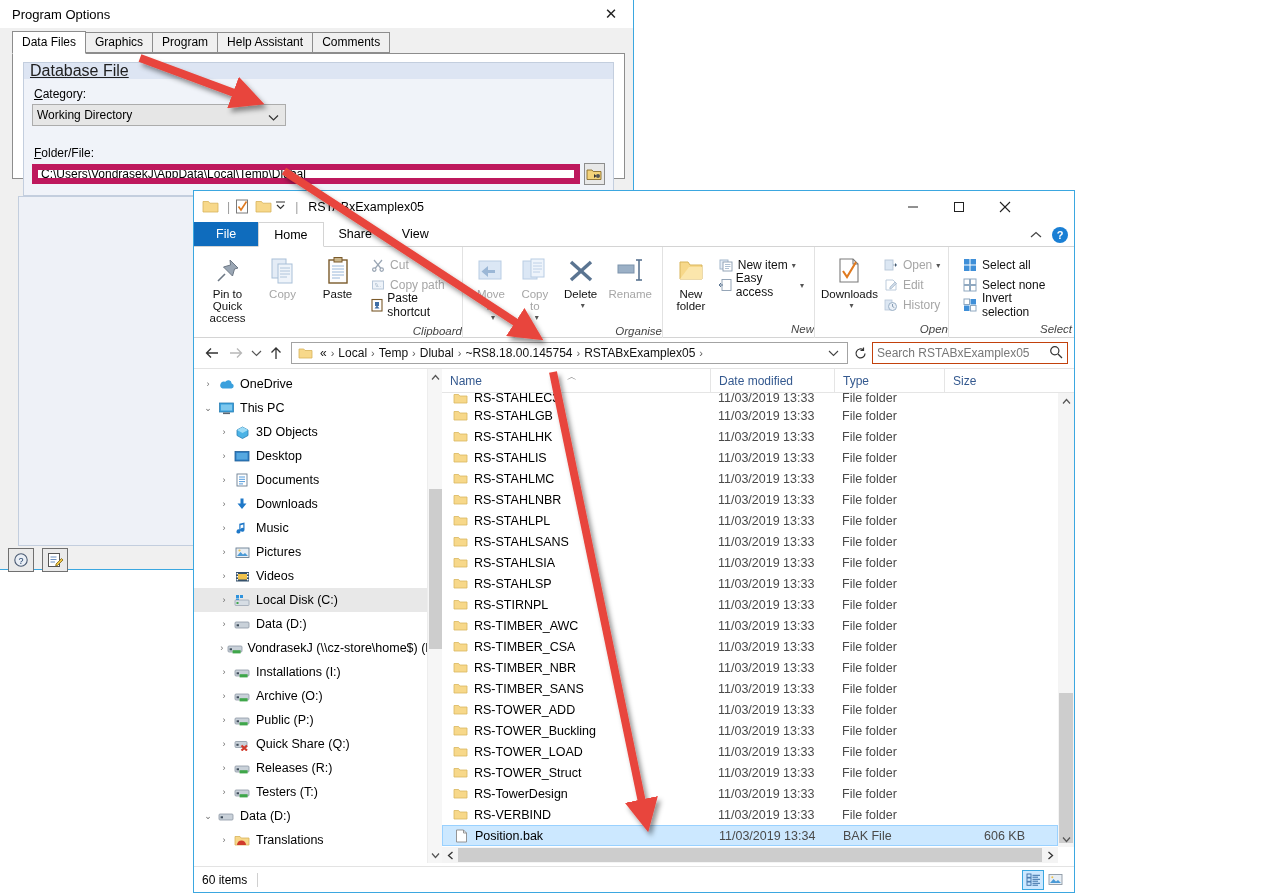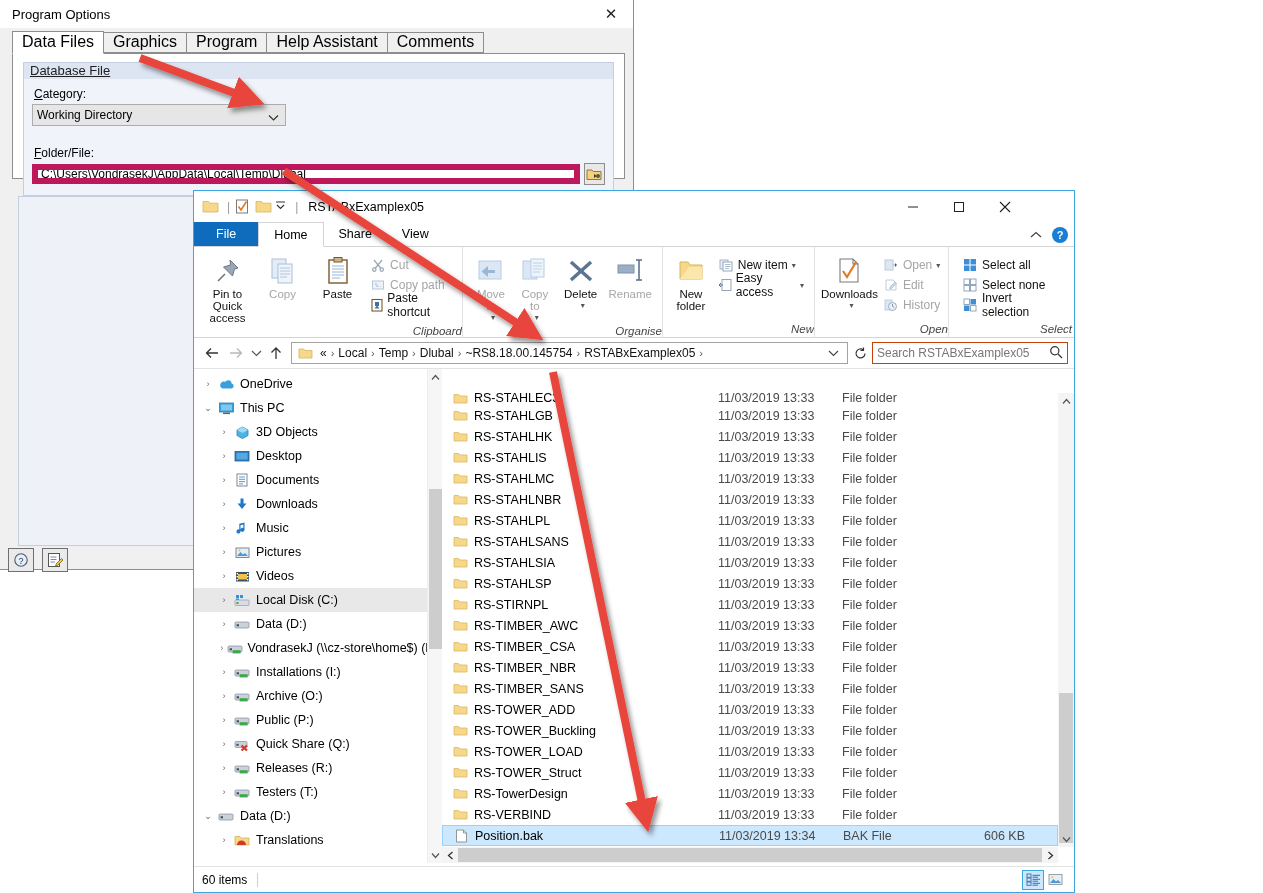--- a/index.html
+++ b/index.html
@@ -37,21 +37,21 @@
 
   .tabstrip {
     display:flex; align-items:flex-end;
     height:20px;
     border-bottom:1px solid #8d8d8d;
     margin:6px 0 0 4px;
     position:relative;
   }
   .tab {
     padding:2px 9px 3px 9px;
-    font-size:16px;
+    font-size:12px;
     border:1px solid #8d8d8d;
     background:#f0f0f0;
     margin-right:-1px;
     line-height:14px;
     position:relative; top:0;
     cursor:default;
   }
   .tab.active {
     background:#ffffff;
     border-bottom:1px solid #ffffff;
@@ -69,21 +69,21 @@
     height:125px;
     position:relative;
   }
   .group-hdr {
     background:linear-gradient(to bottom,#dde5f3,#dde5f3);
     border:1px solid #c3cede;
     border-bottom:none;
     height:17px;
     line-height:16px;
     padding-left:6px;
-    font-size:13px;
+    font-size:16px;
     color:#202020;
     margin:0 0 0 0;
   }
   .group-body {
     background:#f0f3f9;
     border:1px solid #c3cede;
     border-top:none;
     padding:8px 8px 10px 8px;
   }
   .u { text-decoration:underline; text-decoration-skip-ink:none; }
@@ -1010,20 +1010,29 @@
         <div id="nav-thumb" style="top:120px;height:160px;"></div>
         <div class="sb-arrow" style="position:absolute;bottom:0;left:0;width:15px;">
           <svg width="9" height="7" viewBox="0 0 9 7">
               <path d="M1 1.5 L4.5 5.5 L8 1.5" stroke="#555" stroke-width="1.2" fill="none"></path>
             </svg>
         </div>
       </div>
     </div>
 
     <div id="listpane">
+      <div id="colhdr">
+        <div class="col" id="col-name">
+          <span>Name</span>
+          <span class="sortmark">︿</span>
+        </div>
+        <div class="col" id="col-date">Date modified</div>
+        <div class="col" id="col-type">Type</div>
+        <div class="col" id="col-size">Size</div>
+      </div>
 
       <div id="rows">
           <div class="row" style="height: 12px; overflow: hidden; align-items: flex-end;">
             <span class="cell-name">
               <span class="ficon">
                 <svg width="15" height="13" viewBox="0 0 15 13">
                   <path d="M1 2.5 L5.6 2.5 L6.8 4 L14 4 L14 11 L1 11 Z" fill="#f7d88a" stroke="#d9b75f" stroke-width="0.8"></path>
                 </svg>
               </span>
               <span>RS-STAHLEC3</span>

